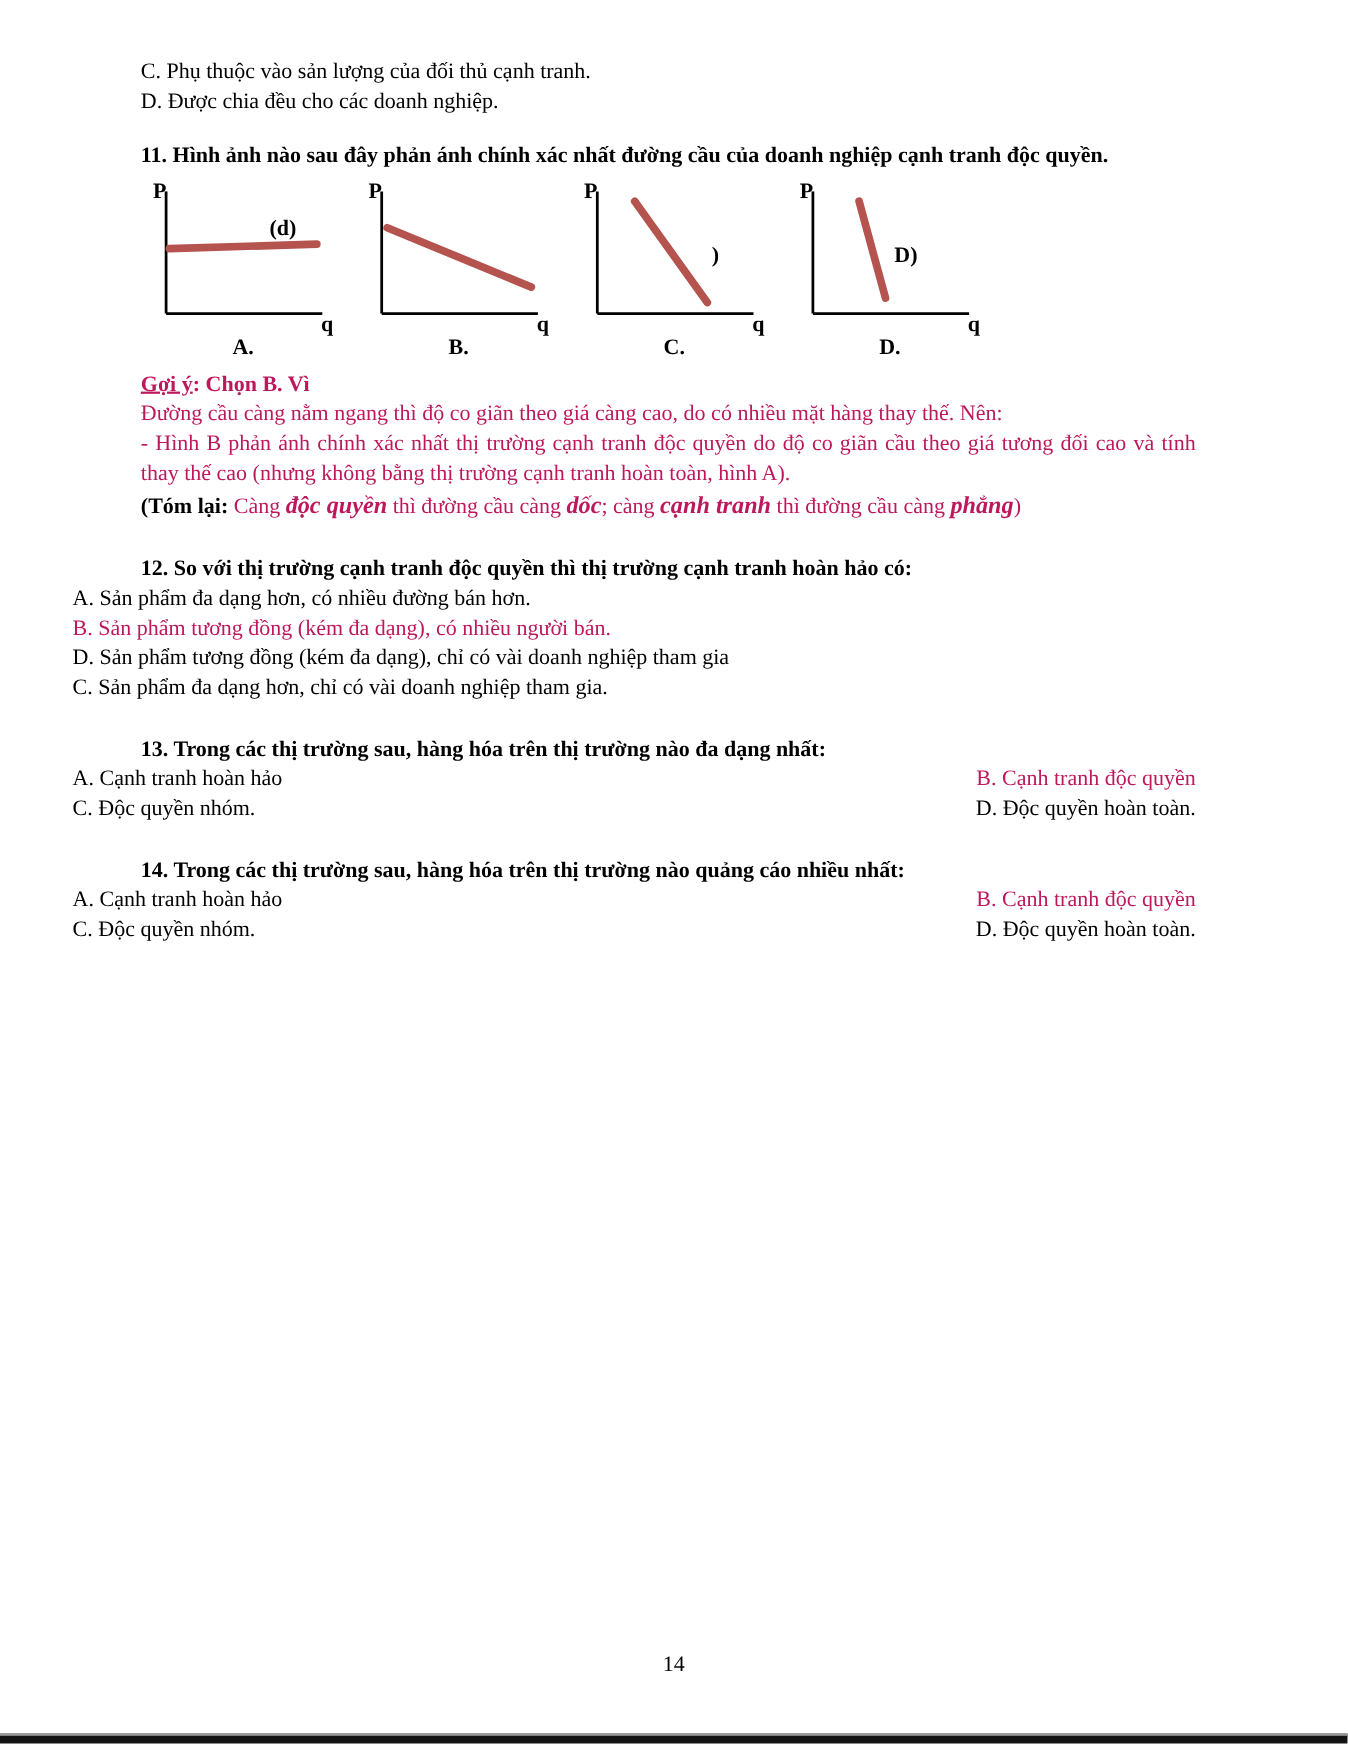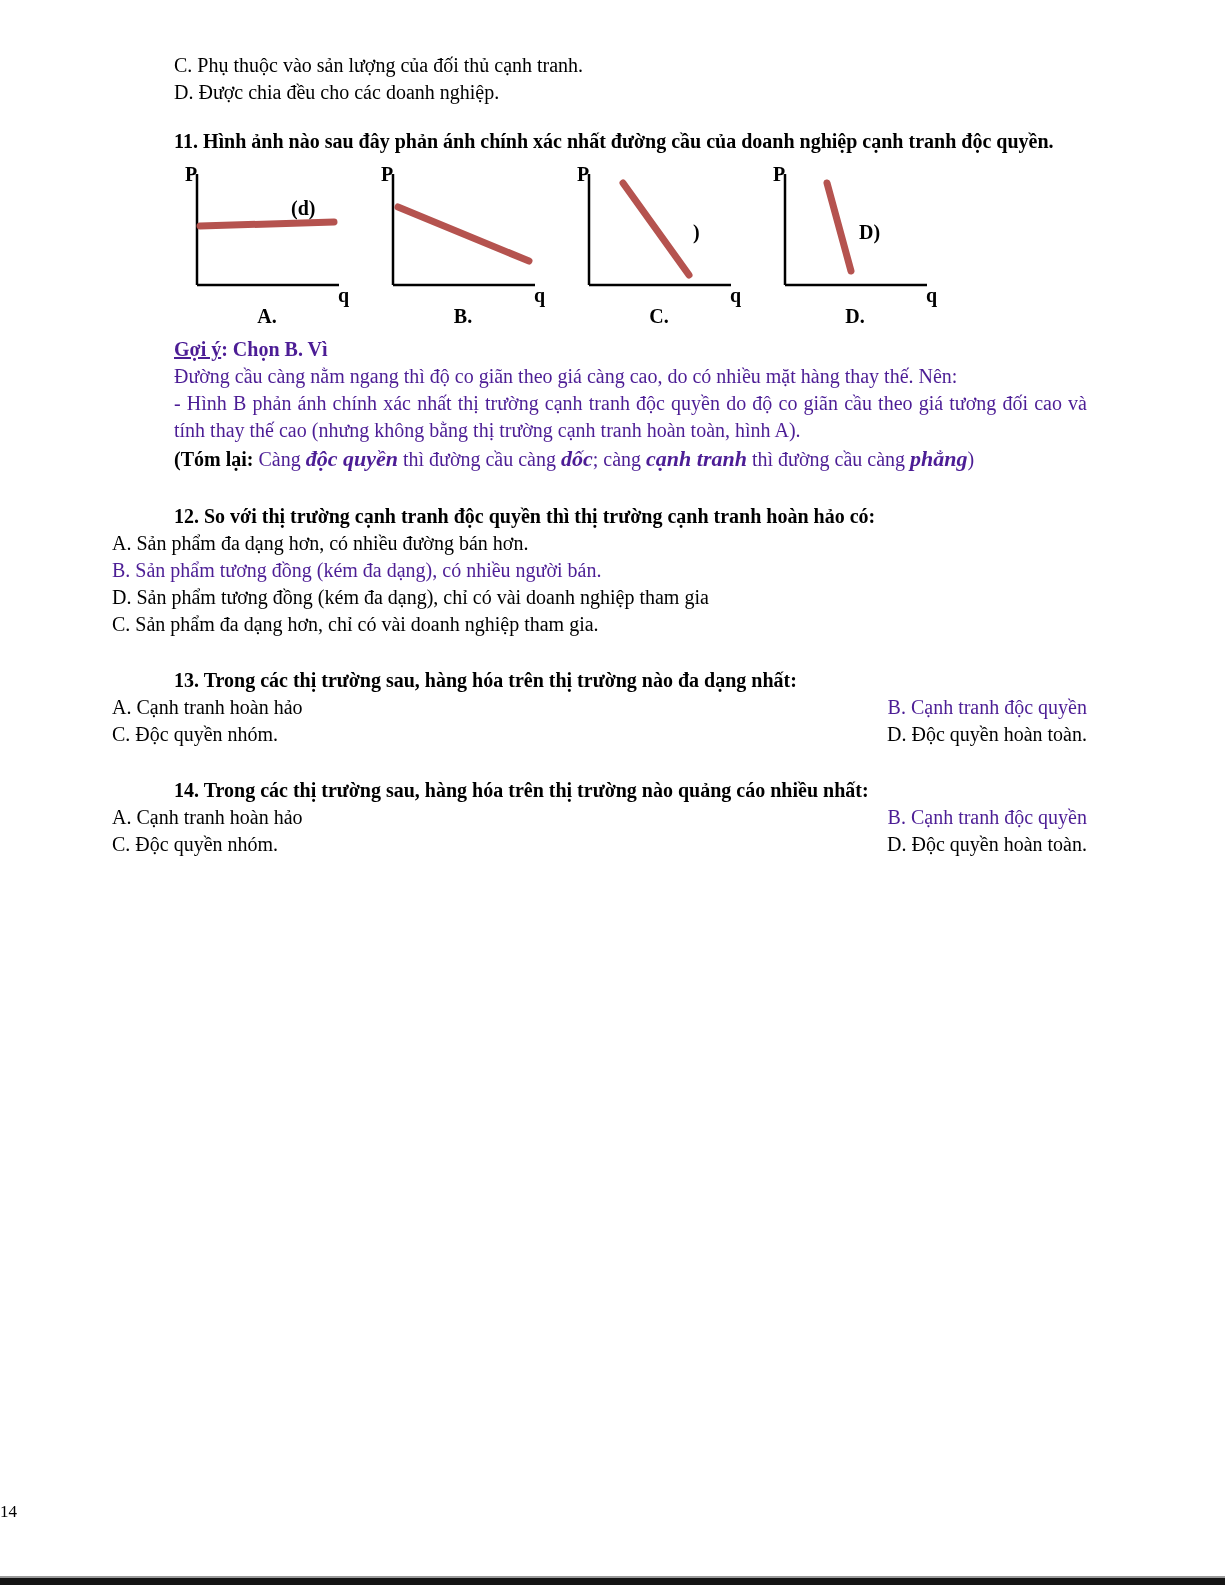--- a/index.html
+++ b/index.html
@@ -6,26 +6,26 @@
   body {
     width: 1225px; height: 1585px;
     background: #ffffff;
     font-family: "Liberation Serif", serif;
     color: #000;
     position: relative;
     overflow: hidden;
   }
   .page {
     position: absolute; inset: 0;
-    padding: 52px 138px 0 112px;
+    padding: 52px 138px 0 66px;
     font-size: 20px; line-height: 27px;
   }
   .b { font-weight: bold; }
   .u { text-decoration: underline; }
-  .red { color: #4c1d95; }
+  .red { color: #be185d; }
   .indent { margin-left: 62px; }
   .heading { font-weight: bold; margin-left: 62px; text-align: justify; }
   .q11h { margin-top: 22px; }
   .qh { margin-top: 29px; }
   .expl { margin-left: 62px; text-align: justify; }
   .hint { margin-left: 62px; margin-top: 6px; font-weight: bold; }
   .summary { margin-left: 62px; line-height: 30px; }
   .em { font-style: italic; font-weight: bold; font-size: 22px; }
 
   .graphs { display: flex; gap: 36px; margin: 14px 0 4px 75px; }
@@ -37,21 +37,21 @@
   .g-a .cl { left: 104px; top: 26px; }
   .g-b .cl { left: 120px; top: 40px; }
   .g-c .cl { left: 114px; top: 50px; }
   .g-d .cl { left: 84px; top: 50px; }
   .captions { display: flex; gap: 36px; margin-left: 75px; font-weight: bold; }
   .captions span { width: 160px; text-align: center; display: inline-block; }
 
   .optrow { display: flex; justify-content: space-between; }
   .optrow .col1 { width: 332px; }
 
-  .footer-page { position: absolute; left: 0; right: 0; top: 1502px; text-align: left; font-size: 17px; }
+  .footer-page { position: absolute; left: 0; right: 0; top: 1502px; text-align: center; font-size: 20px; }
   .bottom-rule { position: absolute; left: 0; right: 0; bottom: 0; height: 7px; background: #141414; border-top: 2px solid #9a9a9a; }
 </style>
 </head>
 <body>
 
 <div class="page">
 
   <div class="indent">C. Phụ thuộc vào sản lượng của đối thủ cạnh tranh.</div>
   <div class="indent">D. Được chia đều cho các doanh nghiệp.</div>
 

